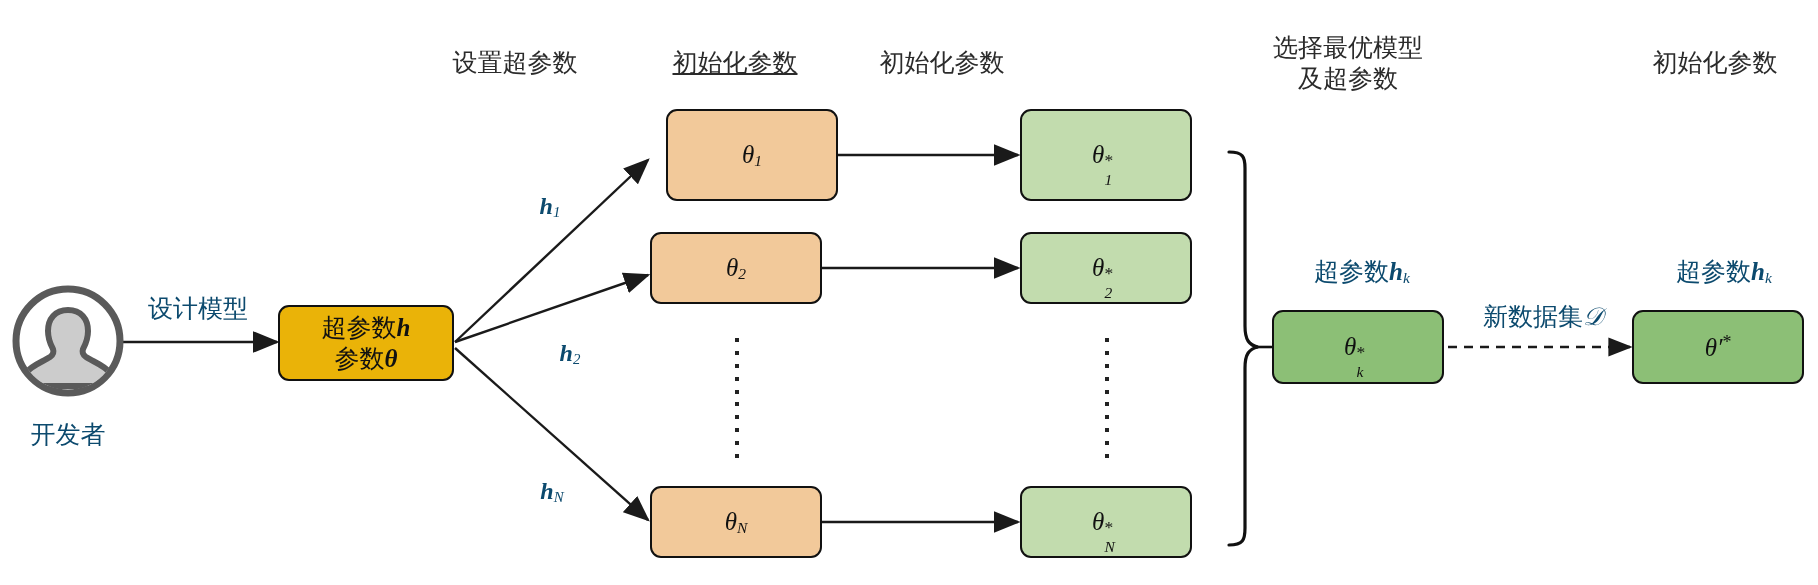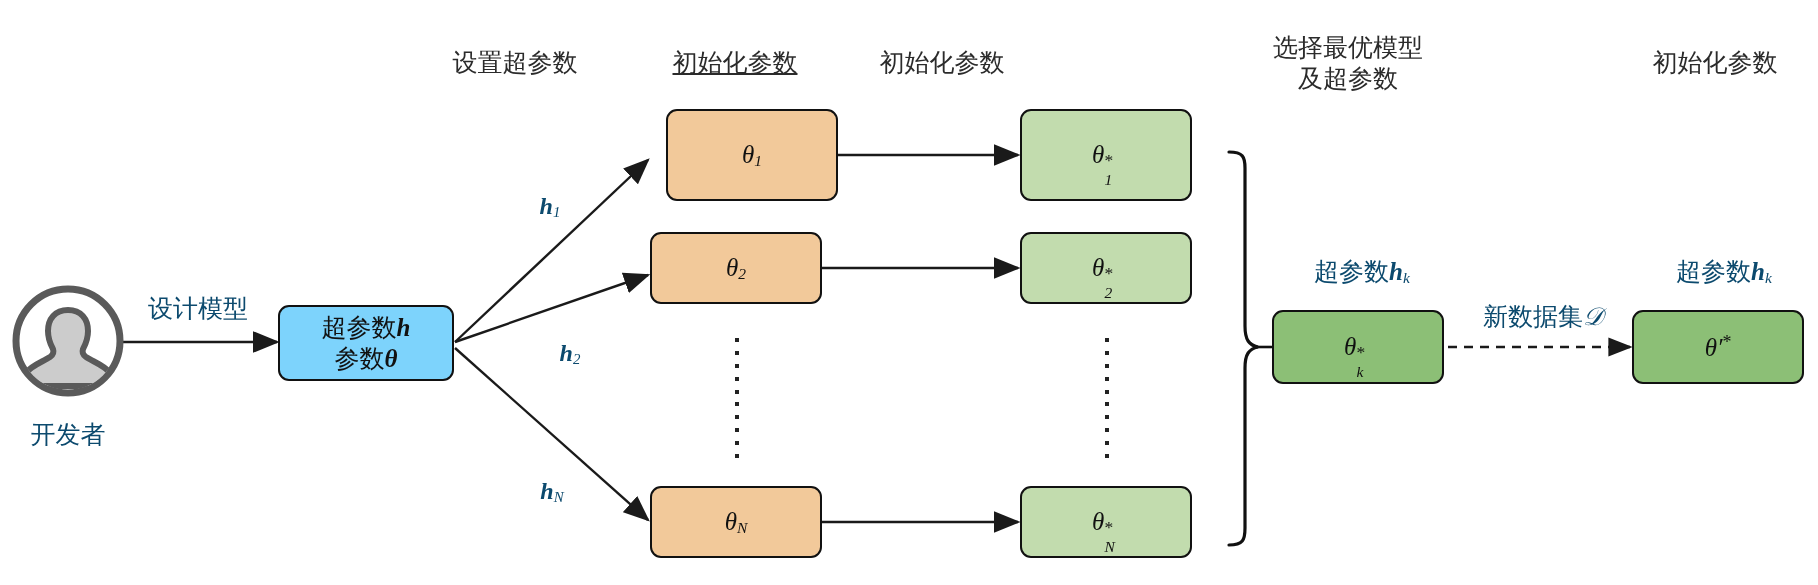--- a/index.html
+++ b/index.html
@@ -35,21 +35,21 @@
     border: 2.2px solid #111111;
     border-radius: 11px;
     display: flex;
     align-items: center;
     justify-content: center;
     text-align: center;
     font-size: 25px;
     line-height: 1.25;
     color: #111111;
   }
-  .node.blue   { background: #7dd3fc; }
+  .node.blue   { background: #eab308; }
   .node.orange { background: #f2c99a; }
   .node.green  { background: #c2dcae; }
   .node.dgreen { background: #8cbf76; }
 
   
   .lbl {
     position: absolute;
     font-size: 24px;
     color: #0c4a6e;
     white-space: nowrap;

